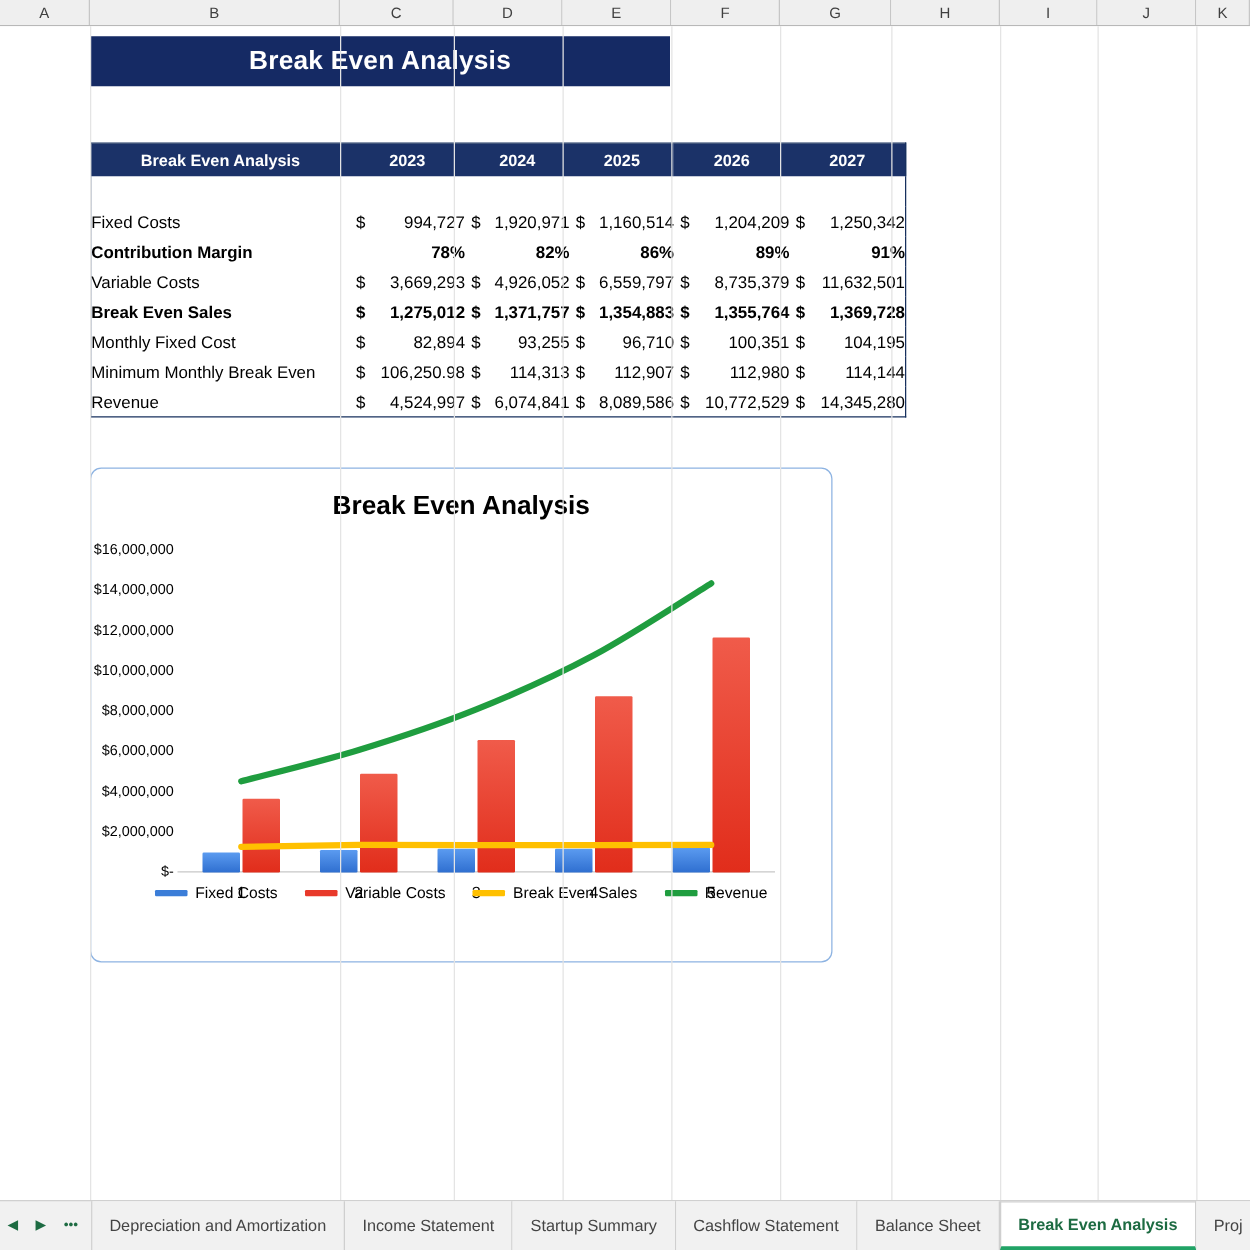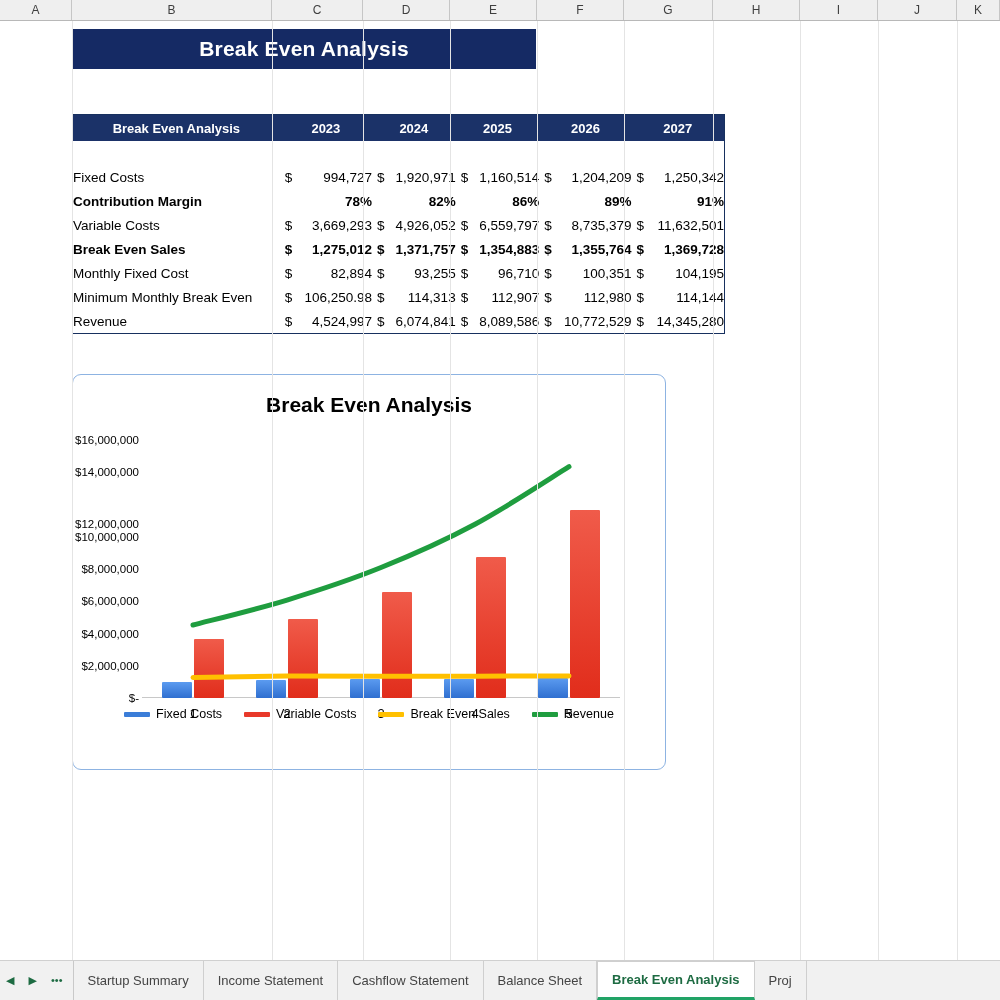--- a/index.html
+++ b/index.html
@@ -320,21 +320,21 @@
         </tr>
       </tbody>
   </table>
 
   <div id="chart">
     <div id="chart-title">Break Even Analysis</div>
     <div id="plot">
       <div id="axis-line"></div>
     <div class="ytick" style="top: 0px;">$16,000,000</div>
         <div class="ytick" style="top: 32.25px;">$14,000,000</div>
-        <div class="ytick" style="top: 64.5px; margin-top: 19px;">$12,000,000</div>
+        <div class="ytick" style="top: 64.5px;">$12,000,000</div>
         <div class="ytick" style="top: 96.75px;">$10,000,000</div>
         <div class="ytick" style="top: 129px;">$8,000,000</div>
         <div class="ytick" style="top: 161.25px;">$6,000,000</div>
         <div class="ytick" style="top: 193.5px;">$4,000,000</div>
         <div class="ytick" style="top: 225.75px; text-align: center;">$2,000,000</div>
         <div class="ytick" style="top: 258px;">$-</div>
         <div class="xtick" style="left: 47px;">1</div>
         <div class="xtick" style="left: 141px;">2</div>
         <div class="xtick" style="left: 235px;">3</div>
         <div class="xtick" style="left: 329px;">4</div>
@@ -387,24 +387,27 @@
   </div>
 
 <div id="tabbar">
   <div id="navbtns">
     <span class="navbtn">◀</span>
     <span class="navbtn">▶</span>
     <span class="navbtn">•••</span>
   </div>
   <div id="tabs-container" style="display:flex;">
       <div class="tab">
+        <span>Depreciation and Amortization</span>
+      </div>
+      <div class="tab">
+        <span>Income Statement</span>
+      </div>
+      <div class="tab">
         <span>Startup Summary</span>
-      </div>
-      <div class="tab">
-        <span>Income Statement</span>
       </div>
       <div class="tab">
         <span>Cashflow Statement</span>
       </div>
       <div class="tab">
         <span>Balance Sheet</span>
       </div>
       <div class="tab active">
         <span>Break Even Analysis</span>
       </div>

